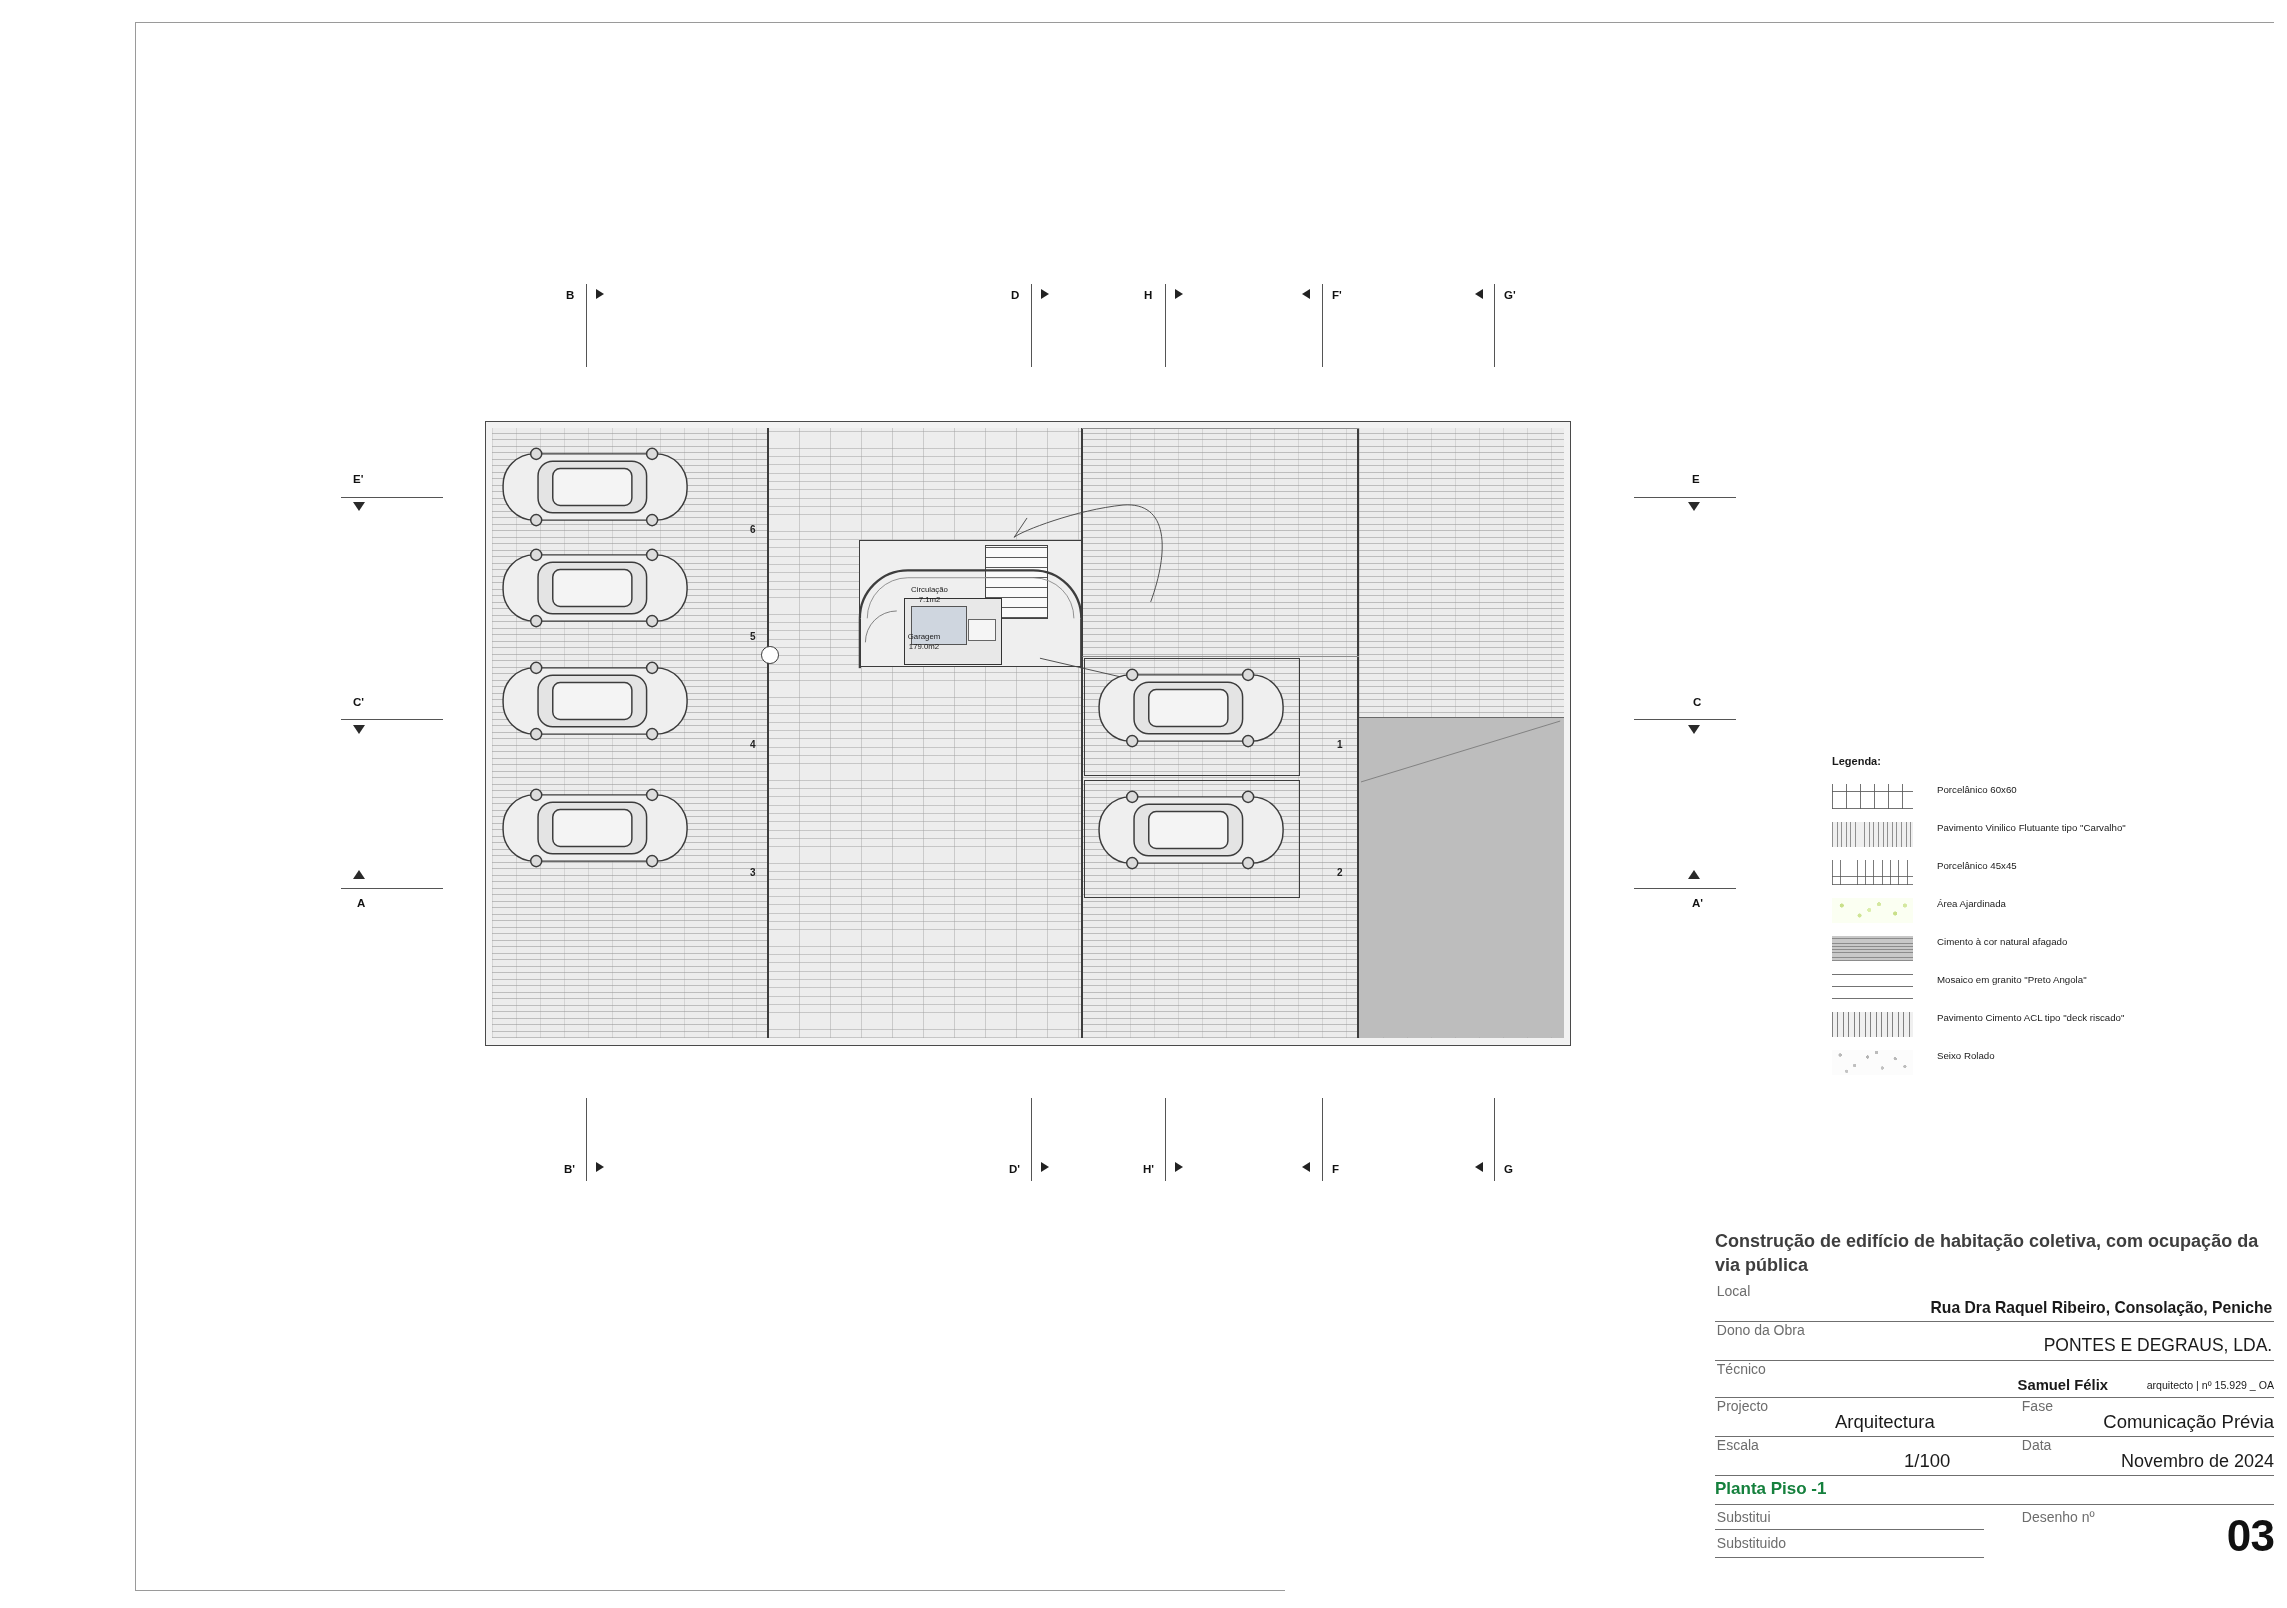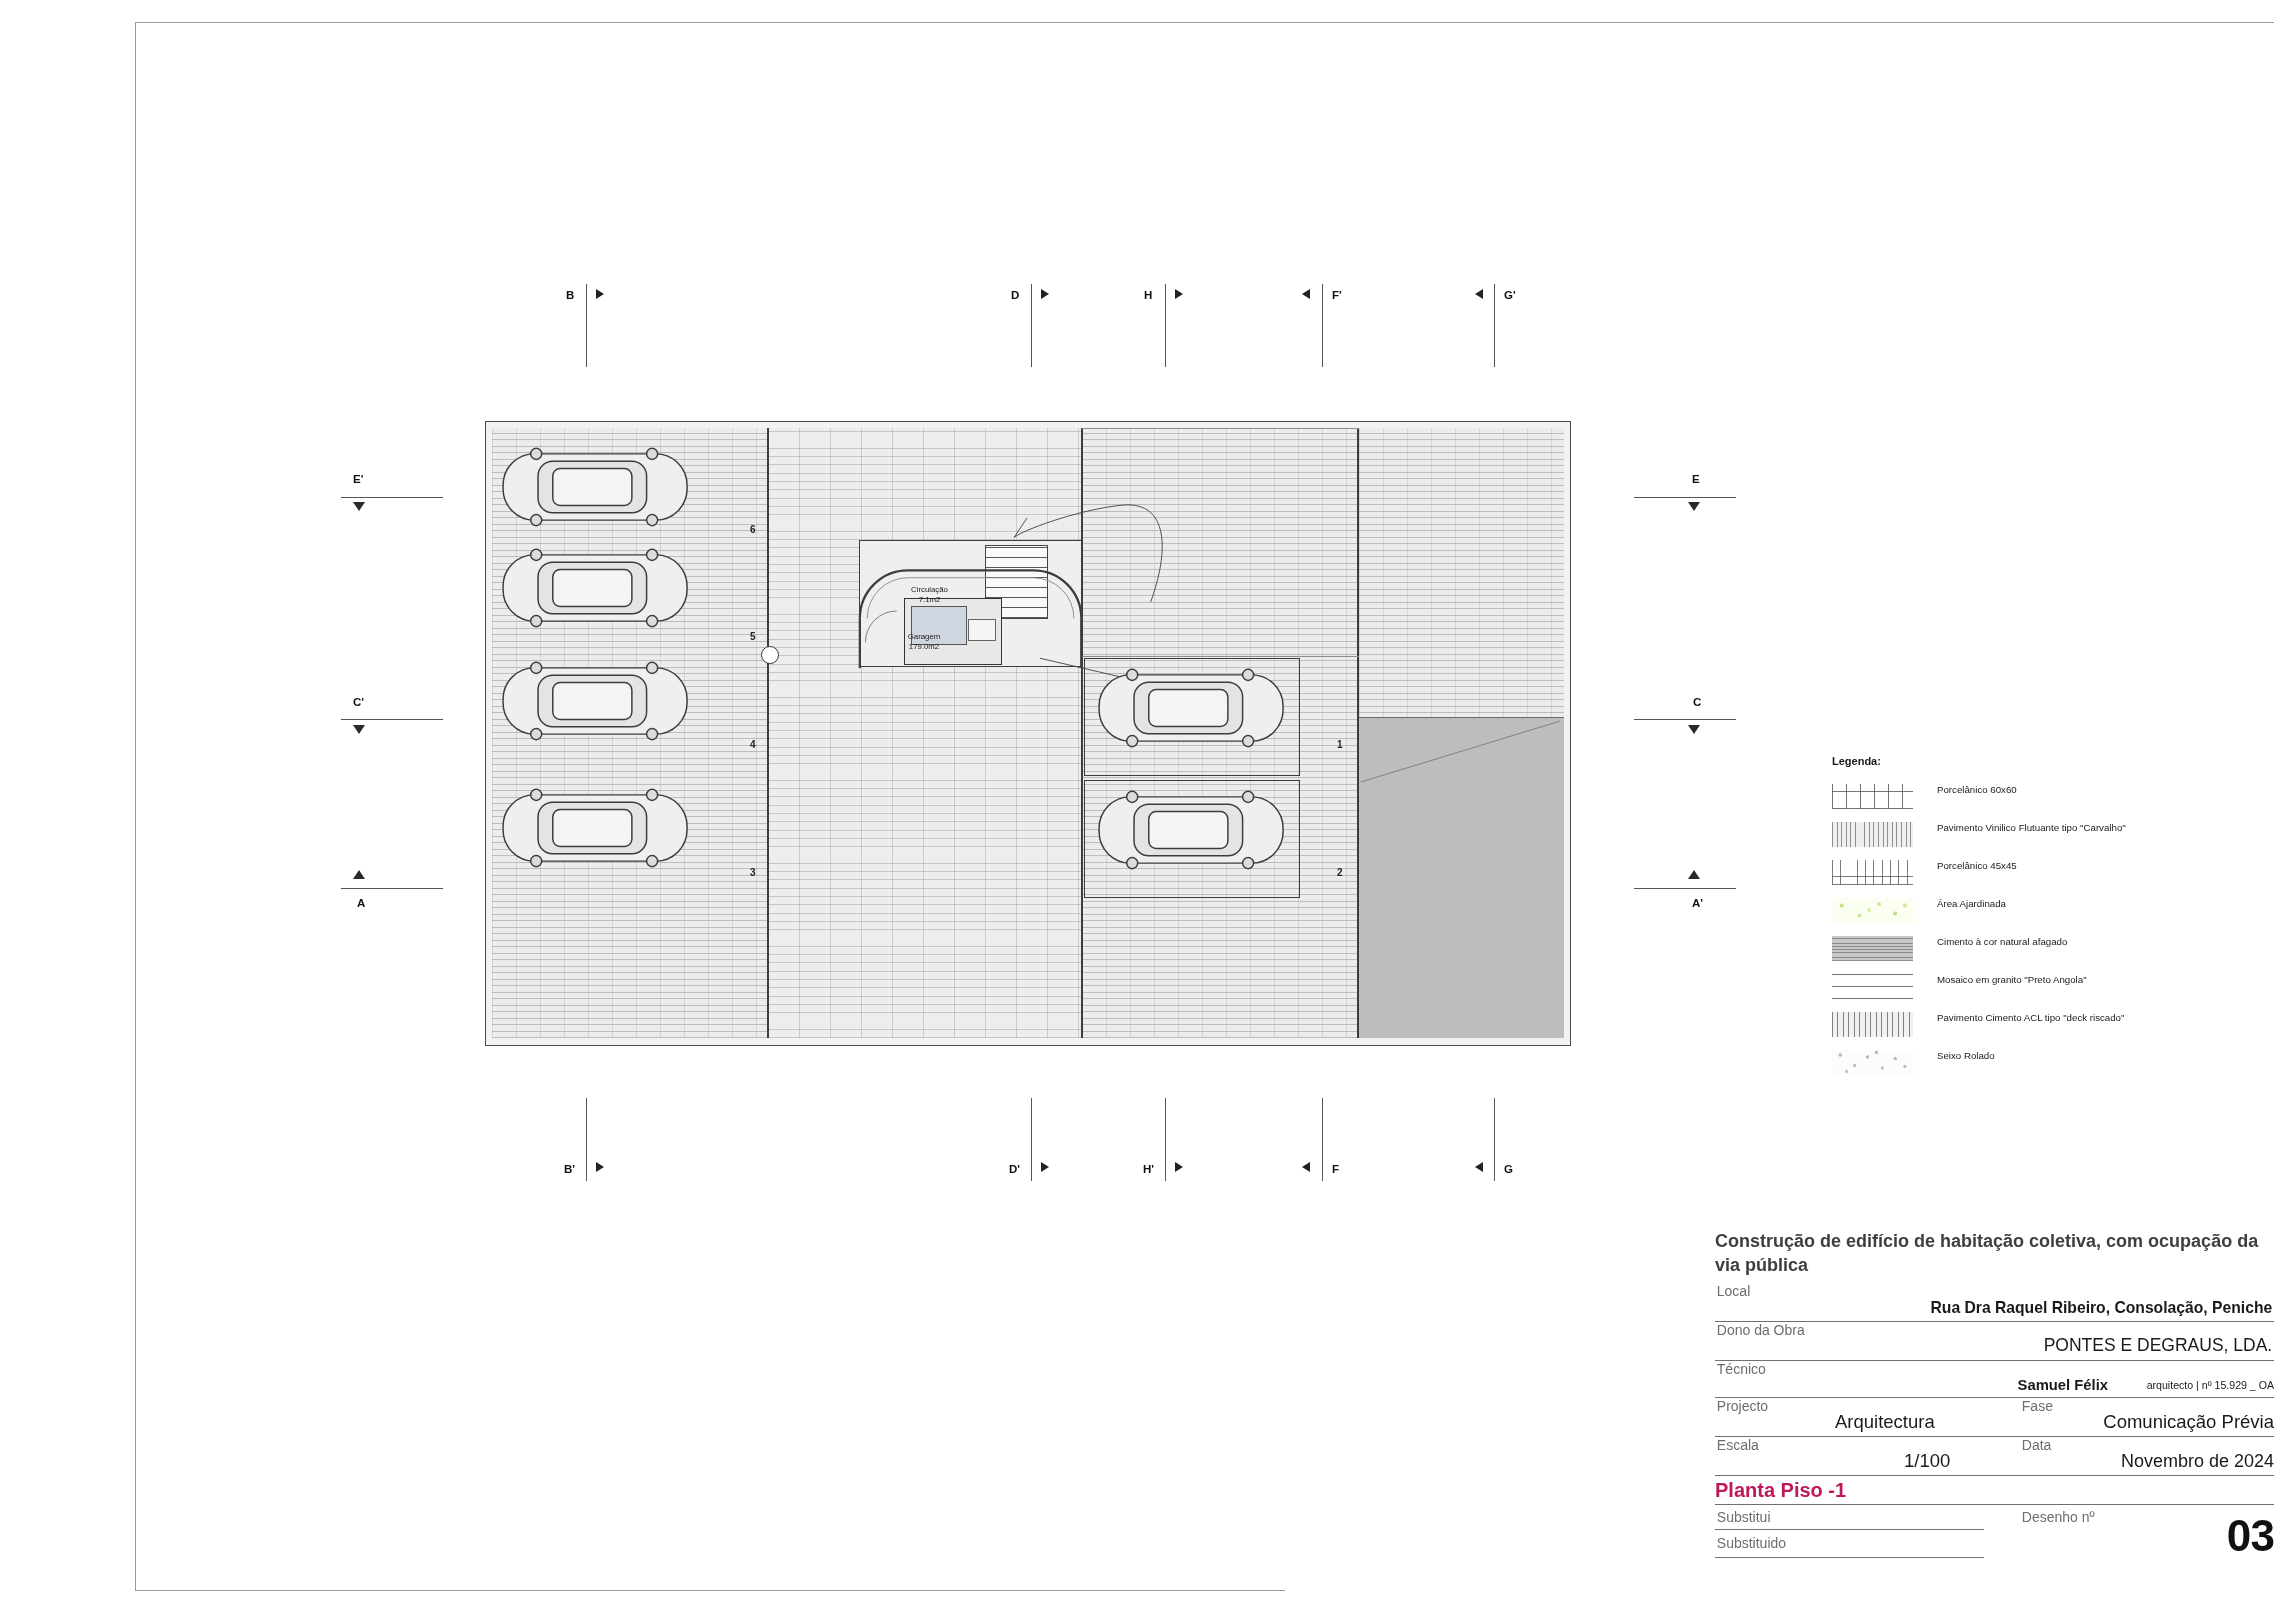--- a/index.html
+++ b/index.html
@@ -84,21 +84,21 @@
     radial-gradient(circle at 18% 85%, #c4c4c4 1.5px, transparent 1.8px),
     radial-gradient(circle at 55% 10%, #bbb 1.5px, transparent 1.8px);}
 
   
   .title-block{position:absolute;left:1715px;top:1229px;width:559px;}
   .tb-project{font-size:18px;font-weight:bold;color:#3e3e3e;line-height:1.34;}
   .tb-row{position:relative;border-bottom:1.3px solid #6f6f6f;box-sizing:border-box;}
   .tb-cap{font-size:14px;color:#6d6d6d;padding-left:1.8px;}
   .tb-val{text-align:right;padding-right:1.8px;}
   .tb-strong{font-weight:bold;}
-  .tb-sheet-title{font-size:20px;font-weight:bold;color:#be185d;}
+  .tb-sheet-title{font-size:17px;font-weight:bold;color:#15803d;}
   .tb-num{font-size:44px;font-weight:bold;letter-spacing:-0.9px;color:#111;text-align:right;line-height:1;}
 </style>
 </head>
 <body>
 
 <div class="sheet-border"></div>
 <div class="sheet-bottom-line"></div>
 
 <div class="plan">
 

